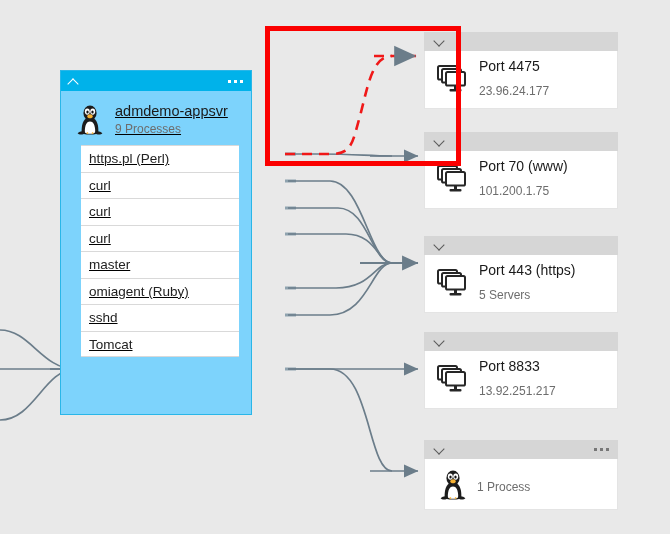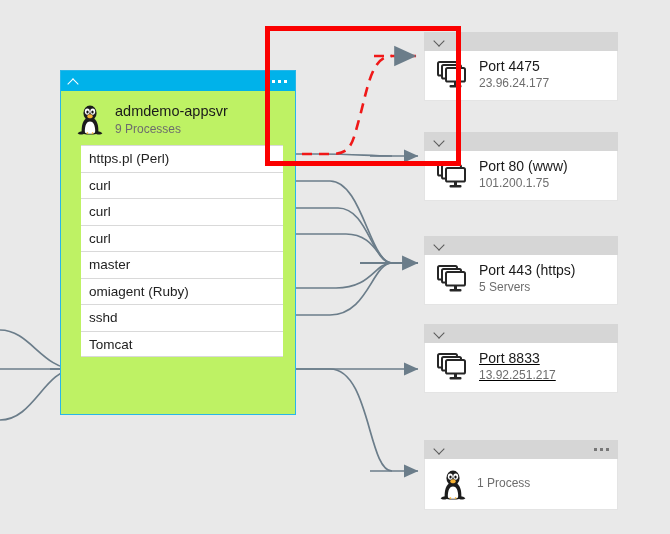--- a/index.html
+++ b/index.html
@@ -10,25 +10,26 @@
     overflow:hidden;position:relative;
   }
   #stage{position:absolute;left:0;top:0;width:670px;height:534px;}
 
   
   #wires{position:absolute;left:0;top:0;width:670px;height:534px;pointer-events:none;}
 
   
   .server-card{
     position:absolute;
-    left:60px;top:70px;width:236px;height:345px;
-    background:#bef264;
+    left:60px;top:70px;width:192px;height:345px;
+    background:#7dd3fc;
     border:1px solid #29b6e8;
     box-sizing:border-box;
     box-shadow:0 0 0 0 rgba(0,0,0,0);
+    text-decoration:underline;
   }
   .server-head{
     height:20px;background:#00b2ea;
     display:flex;align-items:center;justify-content:space-between;
     padding:0 8px;box-sizing:border-box;
   }
   .chev-up{
     width:11px;height:11px;position:relative;
   }
   .chev-up:before{
@@ -76,21 +77,21 @@
     transform:rotate(45deg);
   }
   .node-body{
     background:#ffffff;display:flex;align-items:center;
     padding:7px 0 9px 11px;box-sizing:border-box;
     border:1px solid #e4e4e4;border-top:none;
   }
   .node-ico{width:34px;height:30px;flex:0 0 auto;margin-right:9px;}
   .node-tux{width:30px;height:34px;flex:0 0 auto;margin-right:9px;margin-left:2px;}
   .node-title{font-size:14px;color:#1a1a1a;line-height:17px;}
-  .node-sub{font-size:12px;color:#6d6d6d;line-height:15px;margin-top:1px;}
+  .node-sub{font-size:12px;color:#6d6d6d;line-height:15px;margin-top:9px;}
 
   
   .highlight-rect{
     position:absolute;
     left:265px;top:26px;width:196px;height:140px;
     border:5px solid #fb0000;
     box-sizing:border-box;
     pointer-events:none;
   }
 </style>
@@ -217,21 +218,21 @@
         </div>
         <div class="node-body">
           <svg class="node-ico" viewBox="0 0 34 30">
             <rect x="2" y="2" width="19" height="13.5" rx="1.6" fill="#ffffff" stroke="#262626" stroke-width="2"></rect>
             <rect x="6" y="5" width="19" height="13.5" rx="1.6" fill="#ffffff" stroke="#262626" stroke-width="2"></rect>
             <rect x="10" y="8" width="19" height="13.5" rx="1.6" fill="#ffffff" stroke="#262626" stroke-width="2"></rect>
             <rect x="18" y="21.5" width="3" height="4" fill="#262626"></rect>
             <rect x="13.5" y="25" width="12" height="2.4" rx="1" fill="#262626"></rect>
           </svg>
           <div>
-            <div class="node-title">Port 80 (www)</div>
+            <div class="node-title">Port 70 (www)</div>
             <div class="node-sub">101.200.1.75</div>
           </div>
         </div>
       </div>
       <div class="node-card" style="top: 236px;">
         <div class="node-head">
           <span class="chev-dn"></span>
           <span></span>
         </div>
         <div class="node-body">
@@ -241,21 +242,21 @@
             <rect x="10" y="8" width="19" height="13.5" rx="1.6" fill="#ffffff" stroke="#262626" stroke-width="2"></rect>
             <rect x="18" y="21.5" width="3" height="4" fill="#262626"></rect>
             <rect x="13.5" y="25" width="12" height="2.4" rx="1" fill="#262626"></rect>
           </svg>
           <div>
             <div class="node-title">Port 443 (https)</div>
             <div class="node-sub">5 Servers</div>
           </div>
         </div>
       </div>
-      <div class="node-card" style="top: 324px; text-decoration: underline;">
+      <div class="node-card" style="top: 332px;">
         <div class="node-head">
           <span class="chev-dn"></span>
           <span></span>
         </div>
         <div class="node-body">
           <svg class="node-ico" viewBox="0 0 34 30">
             <rect x="2" y="2" width="19" height="13.5" rx="1.6" fill="#ffffff" stroke="#262626" stroke-width="2"></rect>
             <rect x="6" y="5" width="19" height="13.5" rx="1.6" fill="#ffffff" stroke="#262626" stroke-width="2"></rect>
             <rect x="10" y="8" width="19" height="13.5" rx="1.6" fill="#ffffff" stroke="#262626" stroke-width="2"></rect>
             <rect x="18" y="21.5" width="3" height="4" fill="#262626"></rect>

